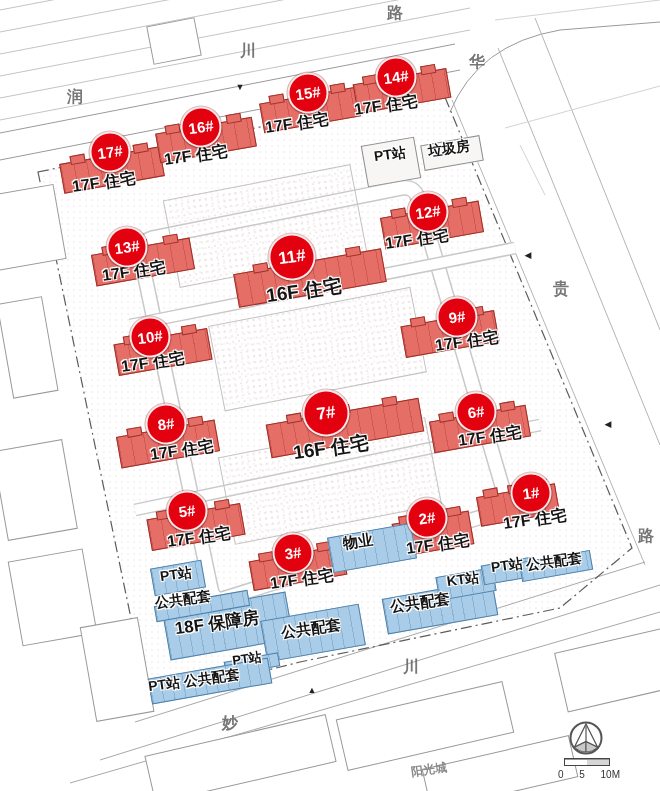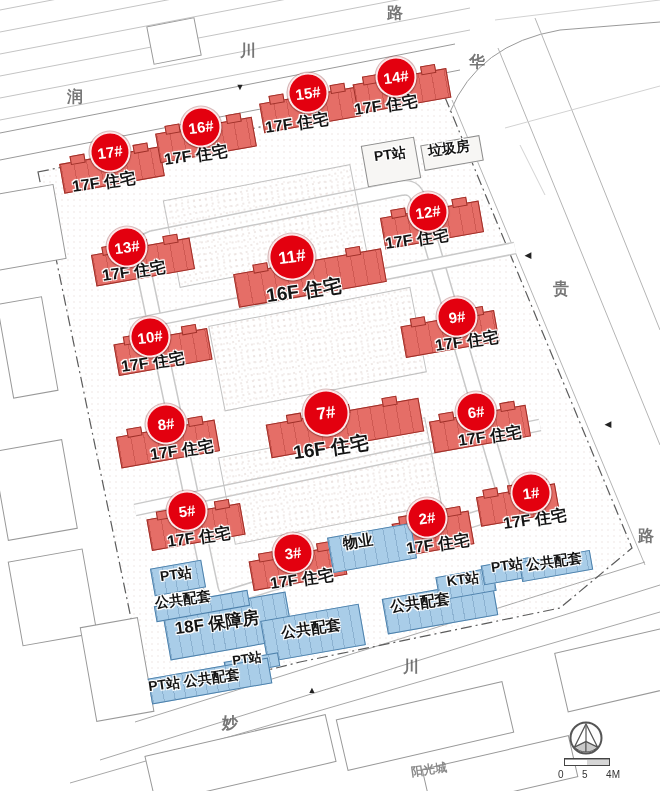--- a/index.html
+++ b/index.html
@@ -131,21 +131,21 @@
       <path d="M18 4 L29.5 27 L18 21.5 L6.5 27 Z" fill="#fff" stroke="#555" stroke-width="1.3"></path>
       <line x1="18" y1="6" x2="18" y2="21" stroke="#555" stroke-width="1.2"></line>
     </svg>
   </div>
 
   <div class="scalebar">
     <div class="bar"></div>
     <div class="nums">
       <span>0</span>
       <span>5</span>
-      <span>4M</span>
+      <span>10M</span>
     </div>
   </div>
 
 <div class="bld bld-red" style="left: 112px; top: 170px; transform: translate(-50%, -50%) rotate(-10deg); width: 102px; height: 30px;">
       <div class="bump" style="left: 18%;"></div>
       <div class="bump" style="left: 50%;"></div>
       <div class="bump" style="left: 82%;"></div>
     </div>
     <div class="lbl" style="left: 104px; top: 183px; transform: translate(-50%, -50%) rotate(-8deg);">17F 住宅</div>
     <div class="badge" style="left: 110px; top: 152px; transform: translate(-50%, -50%) rotate(-8deg);">17#</div>

